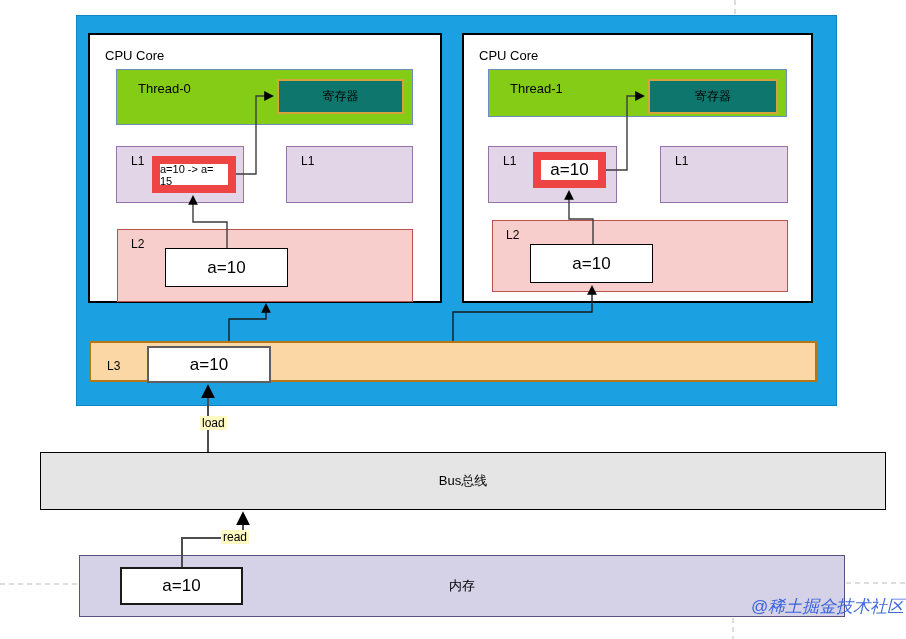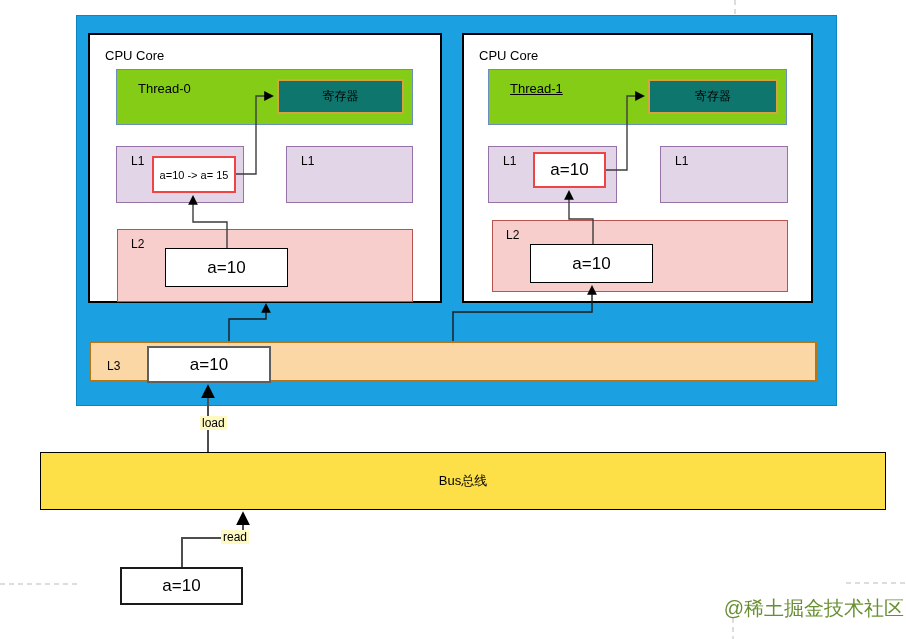--- a/index.html
+++ b/index.html
@@ -11,29 +11,29 @@
   .chip { background:#1ba1e2; border:1px solid #0d85c0; }
   .core { background:#ffffff; border:2px solid #000000; }
   .corelabel { font-size:13px; }
   .thread { background:#84cc16; border:1px solid #6c8ebf; font-size:13px; padding:11px 0 0 21px; }
   .register { background:#0f766e; border:2px solid #d6a33c; display:flex; align-items:center; justify-content:center; font-size:12px; }
   .l1 { background:#e1d5e7; border:1px solid #9673a6; font-size:12px; padding:7px 0 0 14px; }
   .l2 { background:#f8cecc; border:1px solid #b85450; font-size:12px; padding:7px 0 0 13px; }
   .l3 { background:#fad7a4; border:2px solid #b57617; font-size:12px; }
   .l3label { position:absolute; left:16px; top:16px; }
   .vbox { background:#ffffff; display:flex; align-items:center; justify-content:center; font-size:17px; box-sizing:border-box; }
-  .vb-strong { border:2px solid #ef4444; }
+  .vb-strong { border:8px solid #ef4444; }
   .vb-thin { border:1px solid #000000; }
   .vb-gray { border:2px solid #5f5f5f; }
   .vb-mem { border:2px solid #1a1a1a; }
-  .bus { background:#fde047; border:1px solid #000000; display:flex; align-items:center; justify-content:center; font-size:13px; }
+  .bus { background:#e5e5e5; border:1px solid #000000; display:flex; align-items:center; justify-content:center; font-size:13px; }
   .memory { background:#d5d2e8; border:1px solid #56517e; display:flex; align-items:center; justify-content:center; font-size:13px; }
   .edgelabel { position:absolute; background:#fef9c3; font-size:12px; padding:0 2px; z-index:12; }
   svg.overlay { position:absolute; left:0; top:0; z-index:10; pointer-events:none; }
-  .watermark { position:absolute; right:2px; top:595px; font-size:20px; color:#4d7c0f; opacity:.85; z-index:13; }
+  .watermark { position:absolute; right:2px; top:595px; font-size:17px; color:#1d4ed8; opacity:.85; z-index:13;font-style:italic; }
 </style>
 </head>
 <body>
 
 <div class="stage">
 
   <div class="abs chip" style="left:76px; top:15px; width:761px; height:391px;"></div>
 
   <div class="abs core" style="left:88px; top:33px; width:354px; height:270px;">
     <div class="abs corelabel" style="left:15px; top:13px;">CPU Core</div>
@@ -56,21 +56,21 @@
   <div class="abs l2" style="left:117px; top:229px; width:296px; height:73px;">
     <span>L2</span>
   </div>
   <div class="abs vbox vb-thin" style="left:165px; top:248px; width:123px; height:39px;">
     <span>a=10</span>
   </div>
 
   <div class="abs core" style="left:462px; top:33px; width:351px; height:270px;">
     <div class="abs corelabel" style="left:15px; top:13px;">CPU Core</div>
   </div>
-  <div class="abs thread" style="left:488px; top:69px; width:299px; height:56px;text-decoration:underline;">
+  <div class="abs thread" style="left:488px; top:69px; width:299px; height:48px;">
     <span>Thread-1</span>
   </div>
   <div class="abs register" style="left:648px; top:79px; width:130px; height:35px;">
     <span>寄存器</span>
   </div>
   <div class="abs l1" style="left:488px; top:146px; width:129px; height:57px;">
     <span>L1</span>
   </div>
   <div class="abs vbox vb-strong" style="left:533px; top:152px; width:73px; height:36px;">
     <span>a=10</span>
@@ -89,20 +89,23 @@
     <span class="l3label">L3</span>
   </div>
   <div class="abs vbox vb-gray" style="left:147px; top:346px; width:124px; height:37px;">
     <span>a=10</span>
   </div>
 
   <div class="abs bus" style="left:40px; top:452px; width:846px; height:58px;">
     <span>Bus总线</span>
   </div>
 
+  <div class="abs memory" style="left:79px; top:555px; width:766px; height:62px;">
+    <span>内存</span>
+  </div>
   <div class="abs vbox vb-mem" style="left:120px; top:567px; width:123px; height:38px;">
     <span>a=10</span>
   </div>
 
   <svg class="overlay" width="906" height="639" viewBox="0 0 906 639">
     <defs>
       <marker id="arr" viewBox="0 0 10 10" refX="8" refY="5" markerWidth="7" markerHeight="7" orient="auto-start-reverse">
         <path d="M0,0 L10,5 L0,10 z" fill="#000"></path>
       </marker>
     </defs>

